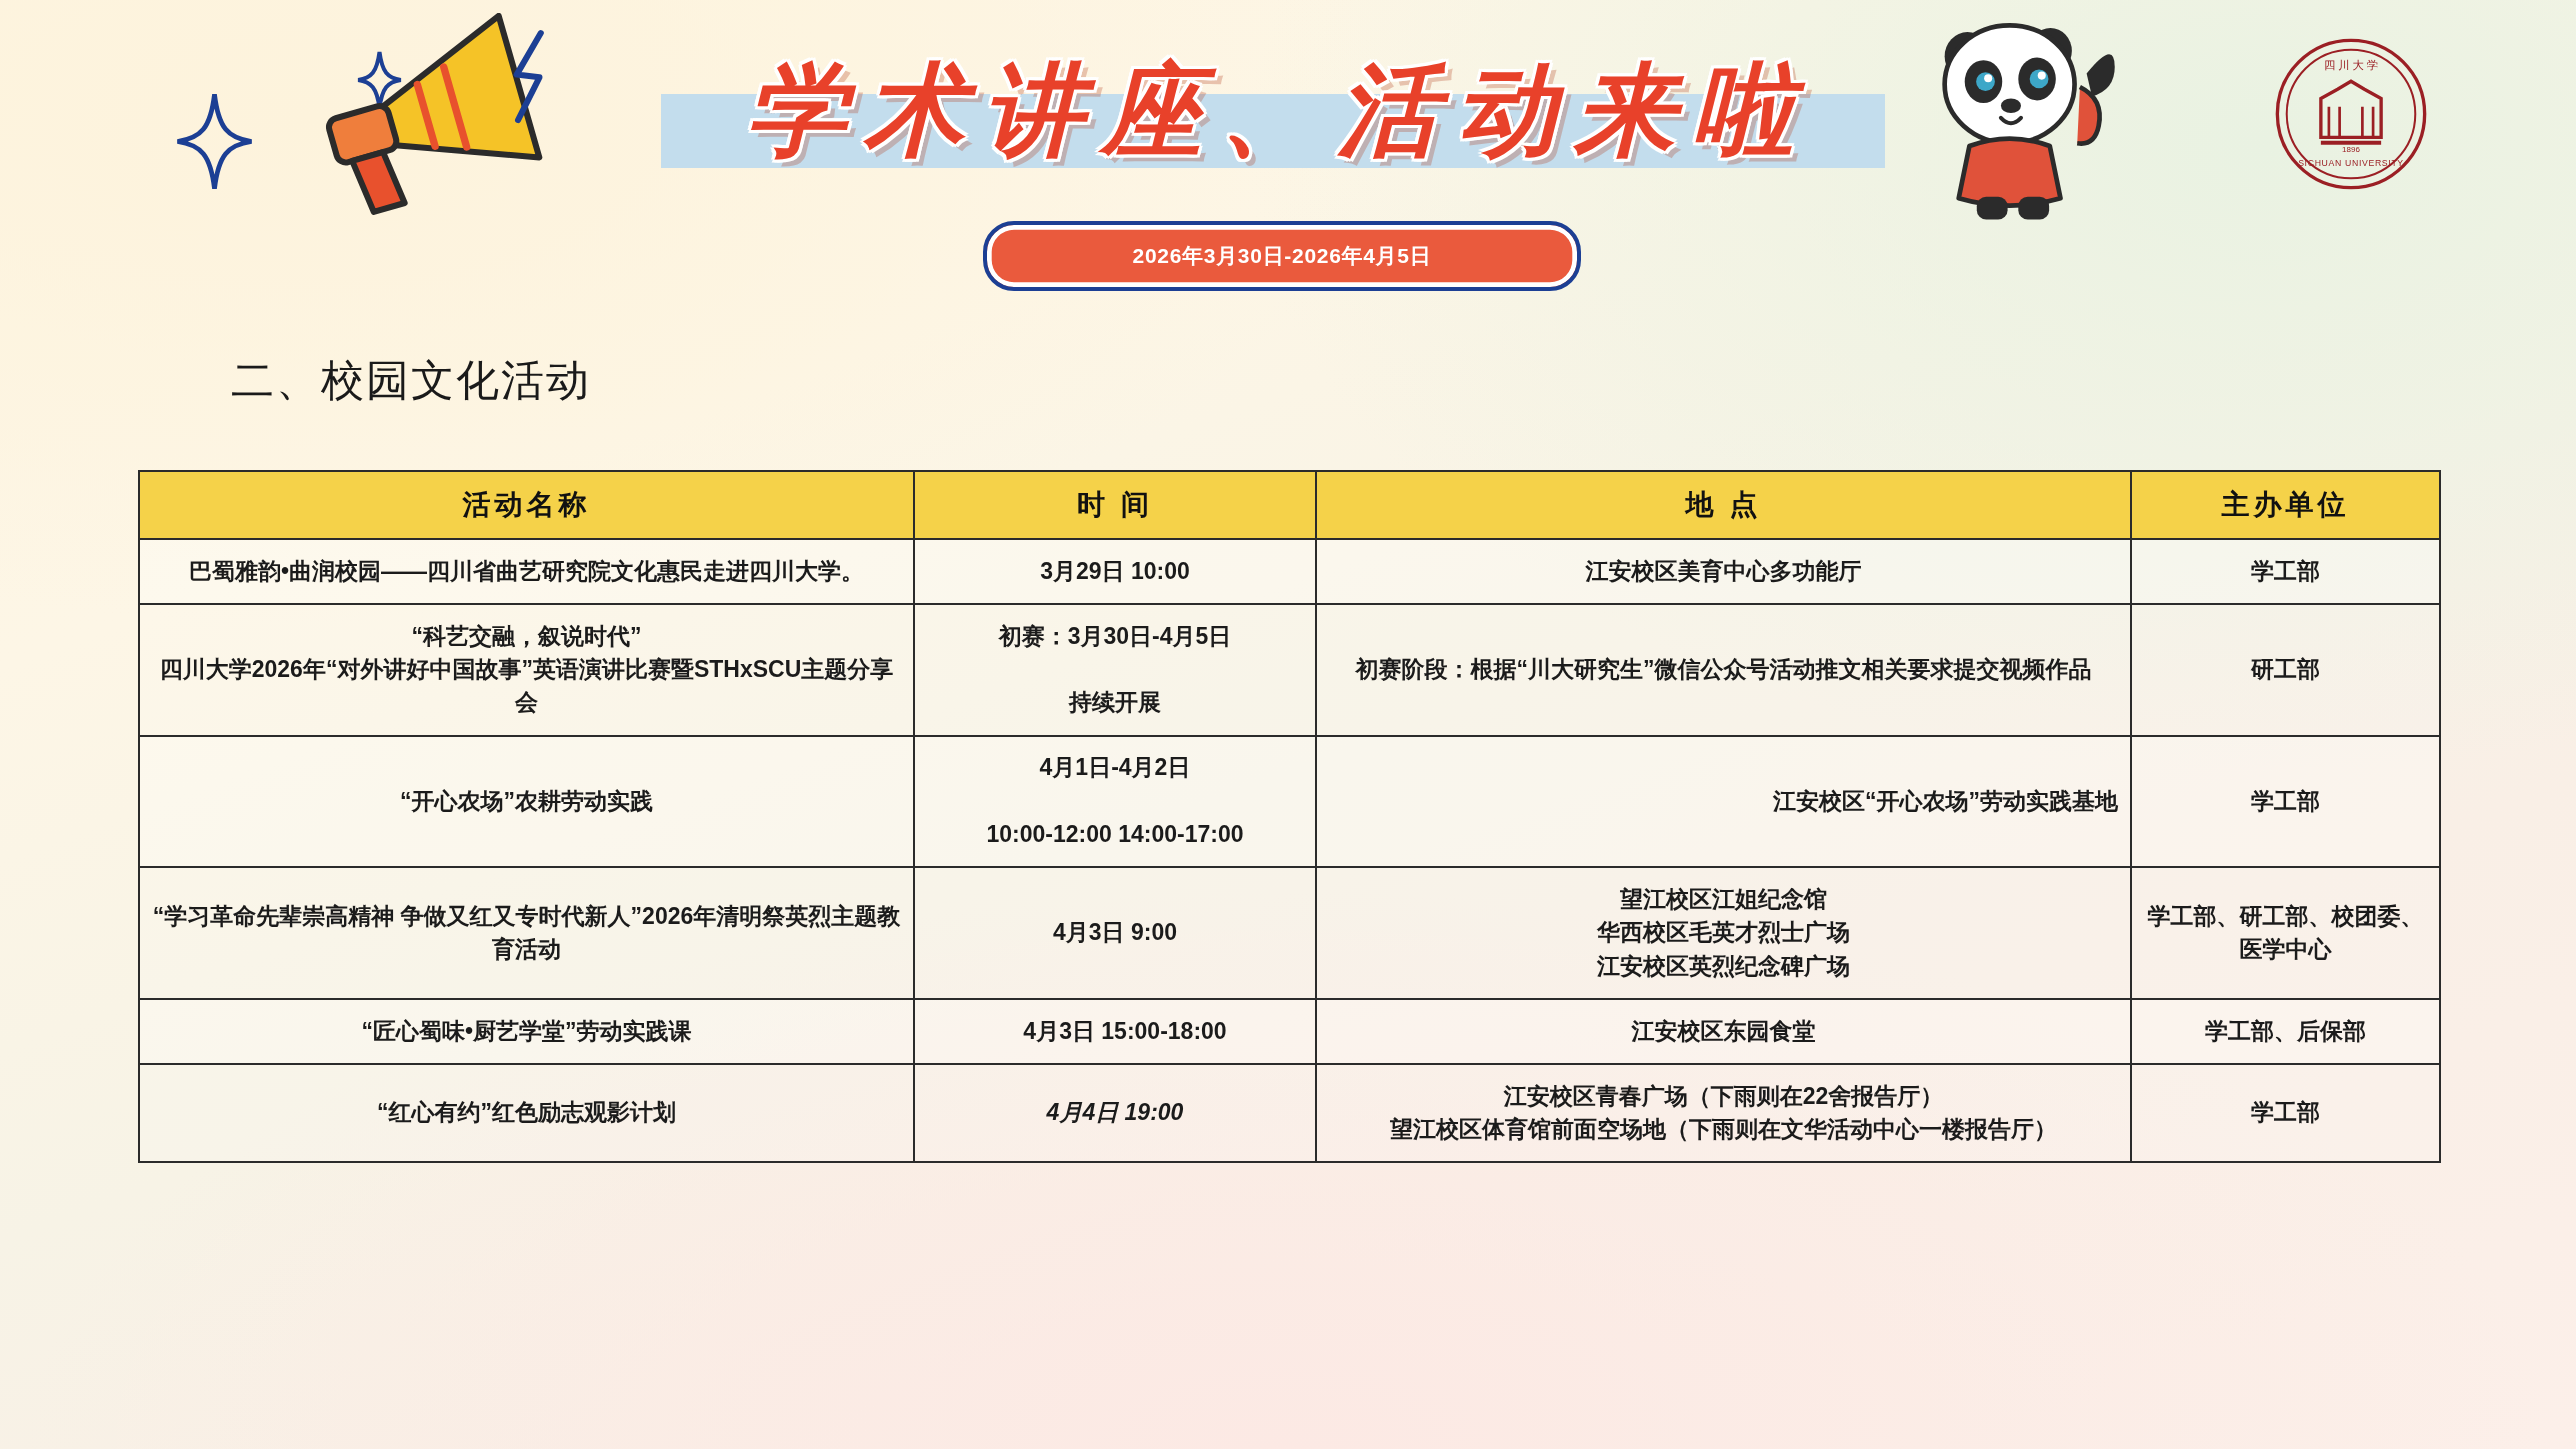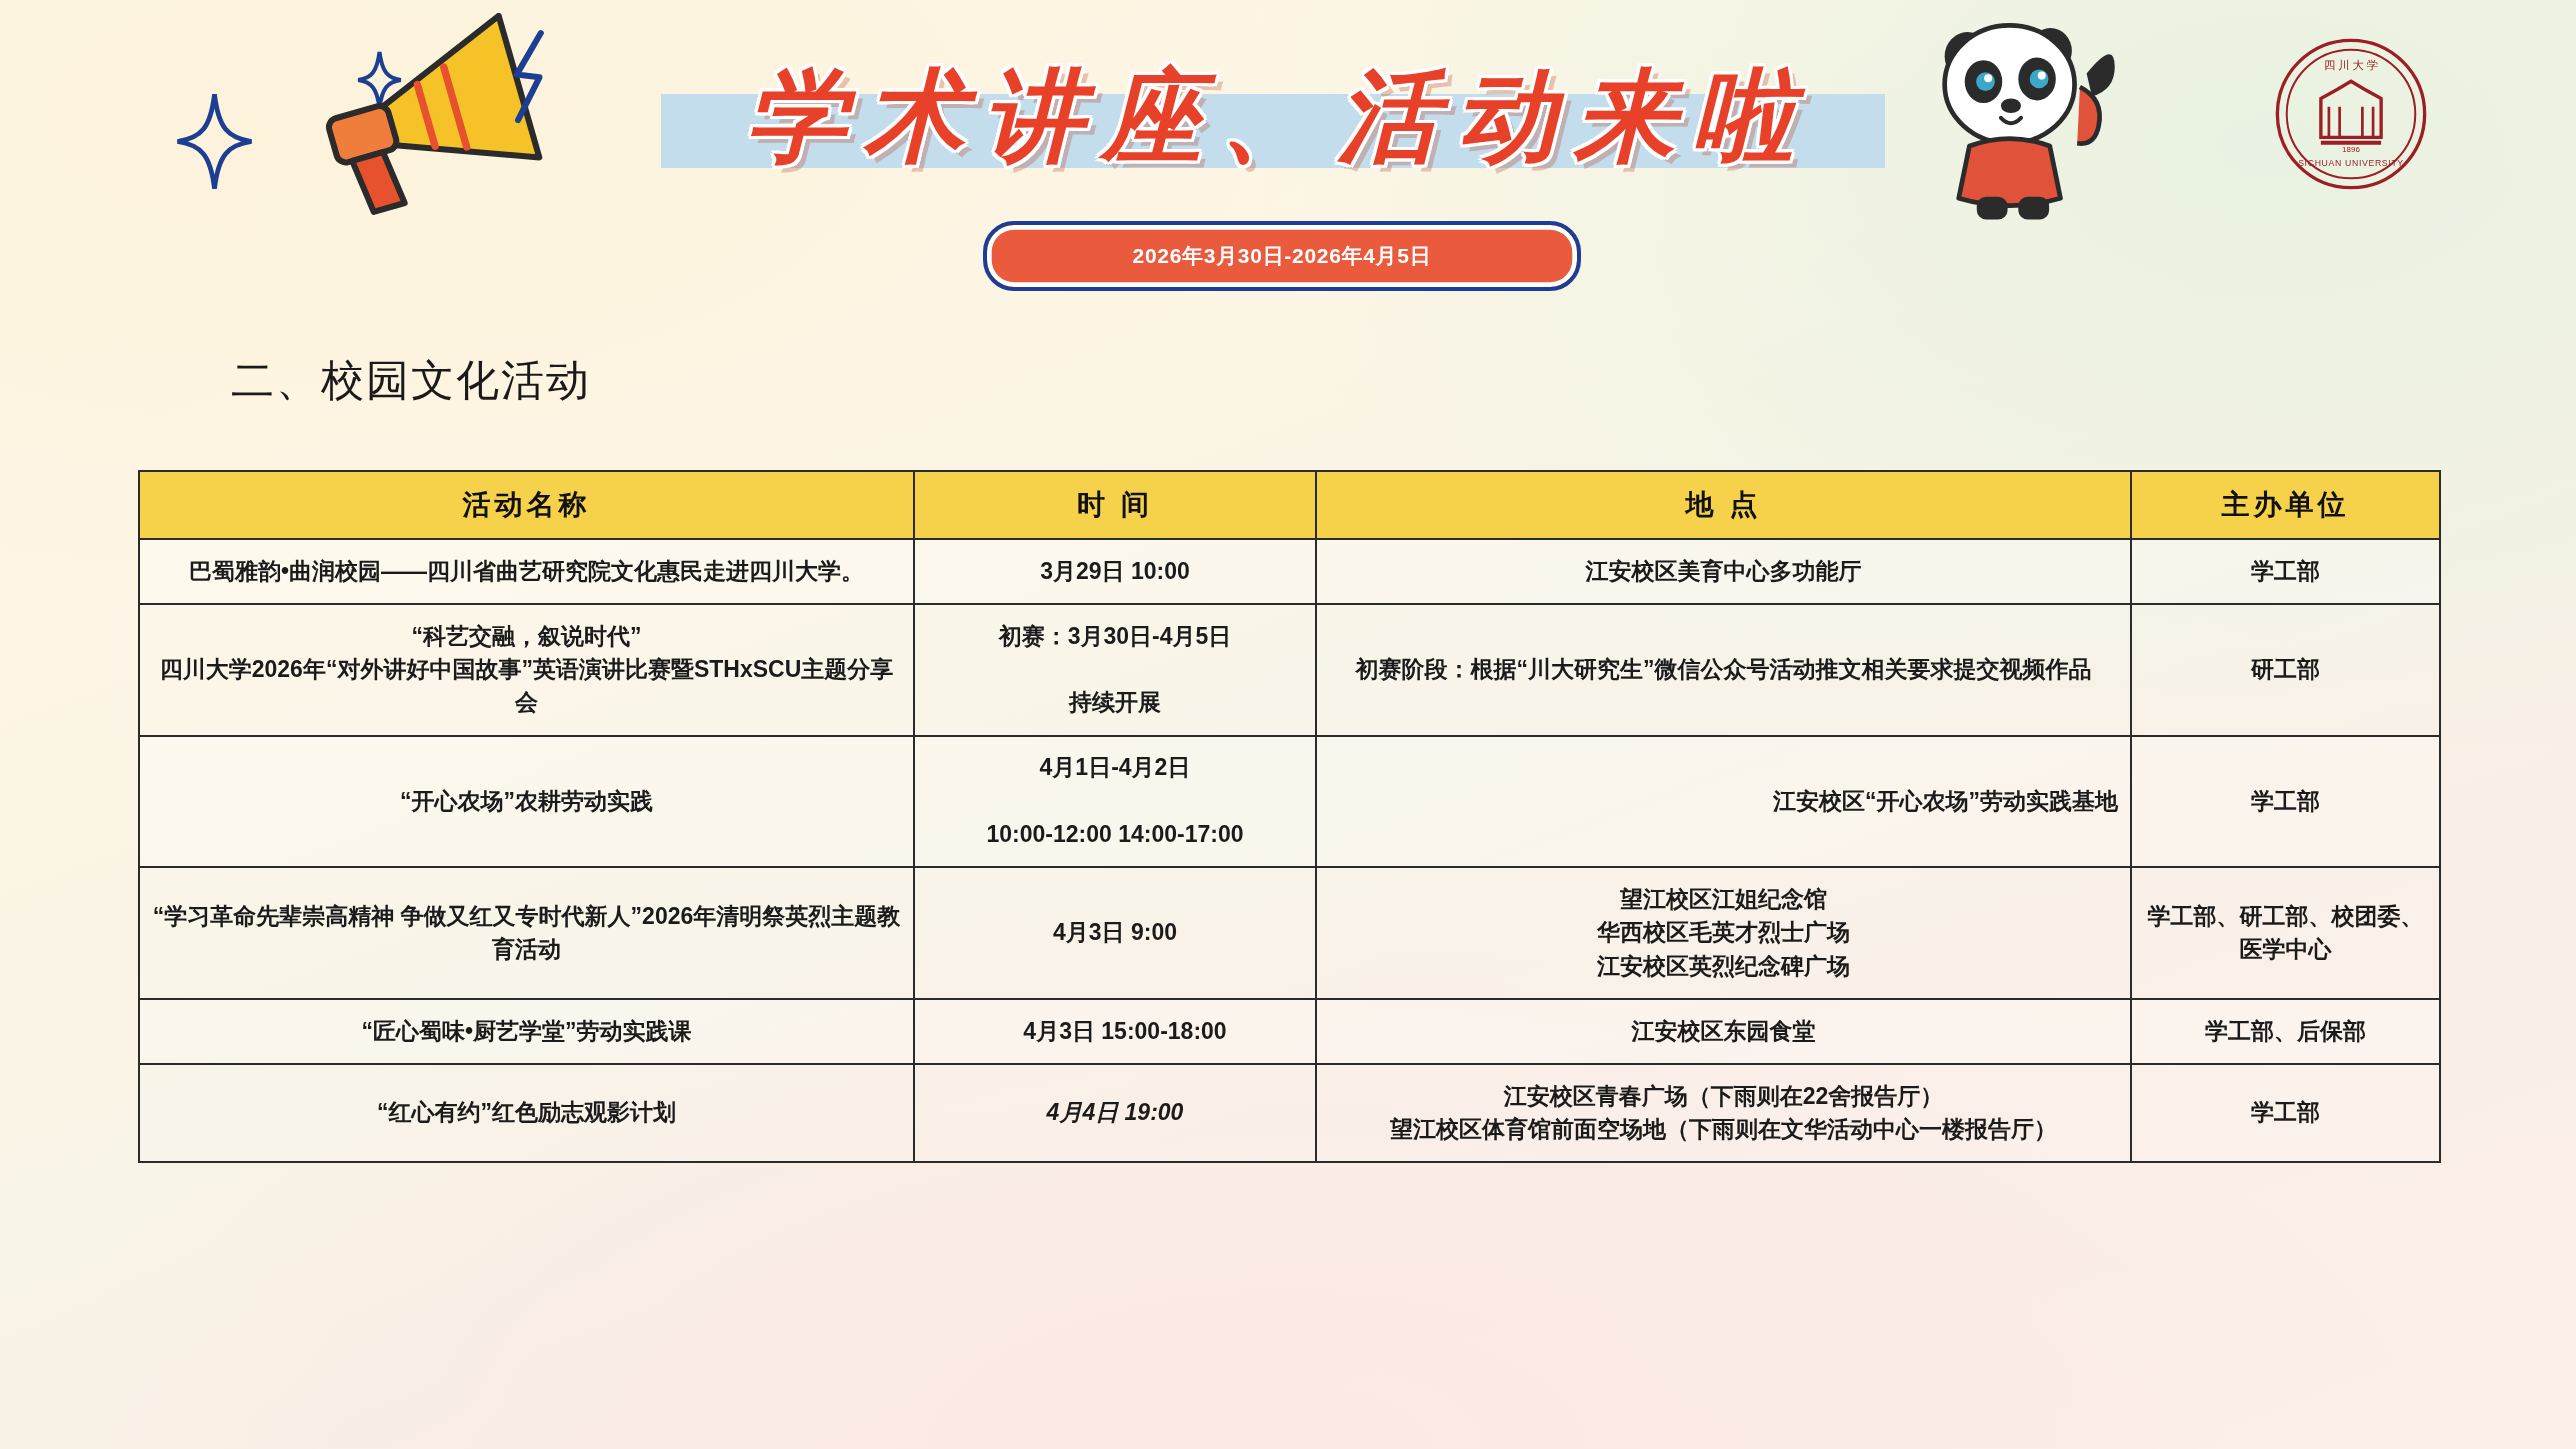--- a/index.html
+++ b/index.html
@@ -52,21 +52,21 @@
     left: 661px;
     top: 94px;
     width: 1224px;
     height: 74px;
     background: #c3dded;
   }
 
   .title-text {
     position: absolute;
     left: 678px;
-    top: 50px;
+    top: 44px;
     width: 1201px;
     height: 141px;
     text-align: center;
     font-family: "Liberation Serif", "DejaVu Serif", serif;
     font-size: 101px;
     font-weight: bold;
     font-style: italic;
     letter-spacing: 17.4px;
     line-height: 134px;
     color: #e8412a;

